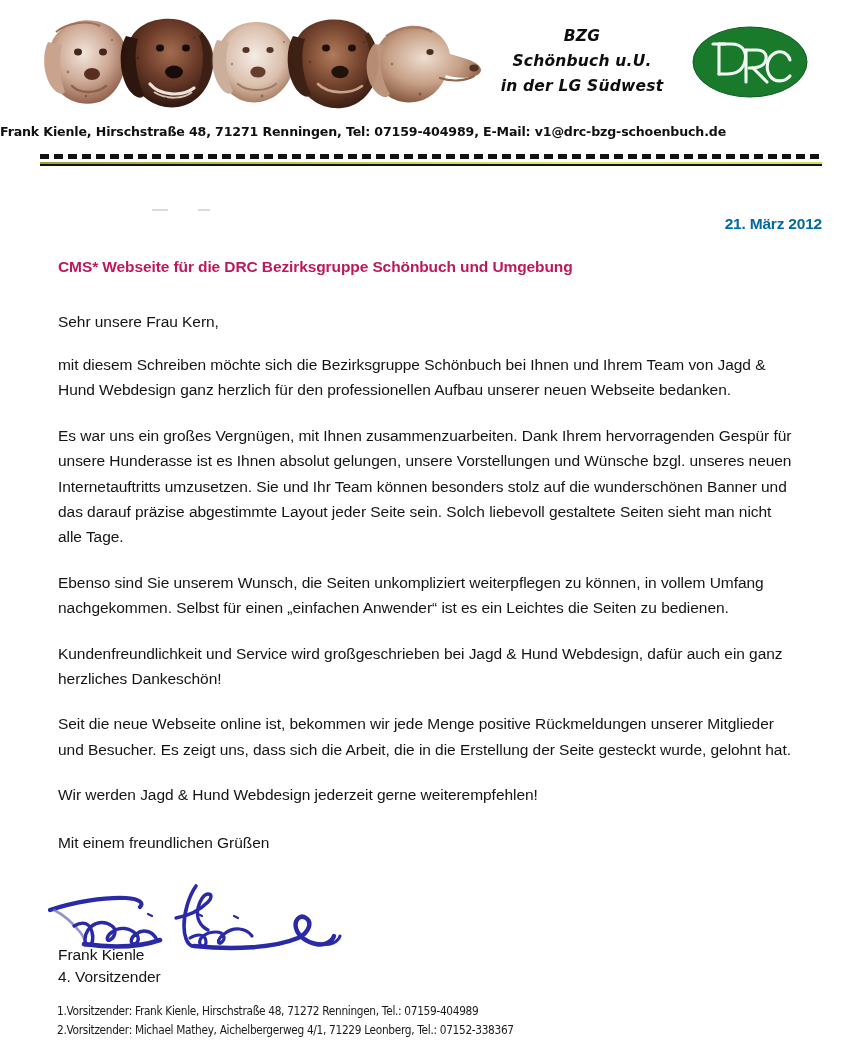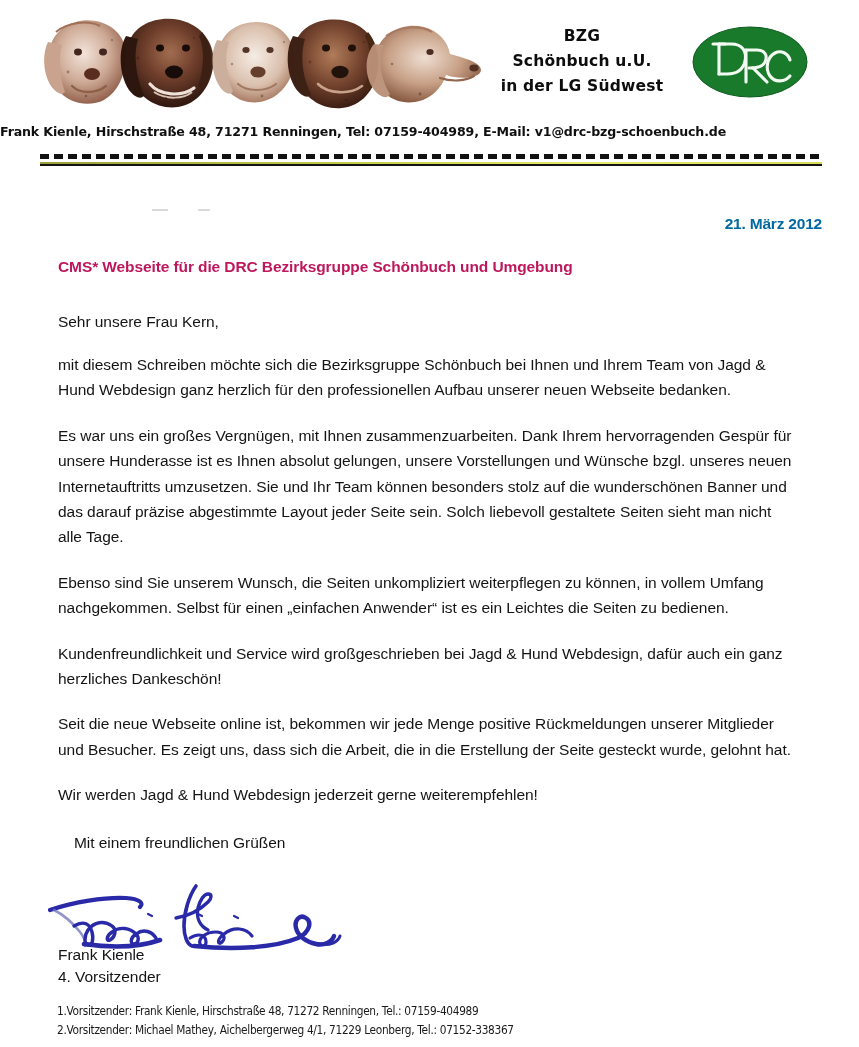--- a/index.html
+++ b/index.html
@@ -44,20 +44,21 @@
     left: 487px;
     top: 24px;
     width: 190px;
     text-align: center;
     font-family: "DejaVu Sans", sans-serif;
     font-weight: bold;
     font-size: 15.5px;
     line-height: 25px;
     color: #0d0d0d;
     letter-spacing: 0.2px;
+    font-style: italic;
   }
 
   .drc-logo {
     position: absolute;
     left: 691px;
     top: 24px;
     width: 118px;
     height: 76px;
   }
   .drc-logo svg { display: block; width: 100%; height: 100%; }
@@ -162,21 +163,20 @@
     text-align: left;
   }
 
   .closing {
     position: absolute;
     left: 58px;
     top: 834px;
     font-size: 15.5px;
     letter-spacing: -0.05px;
     color: #141414;
-    margin-left: 16px;
   }
 
   .signature {
     position: absolute;
     left: 48px;
     top: 866px;
     width: 360px;
     height: 85px;
   }
   .signature svg { display: block; width: 100%; height: 100%; }

